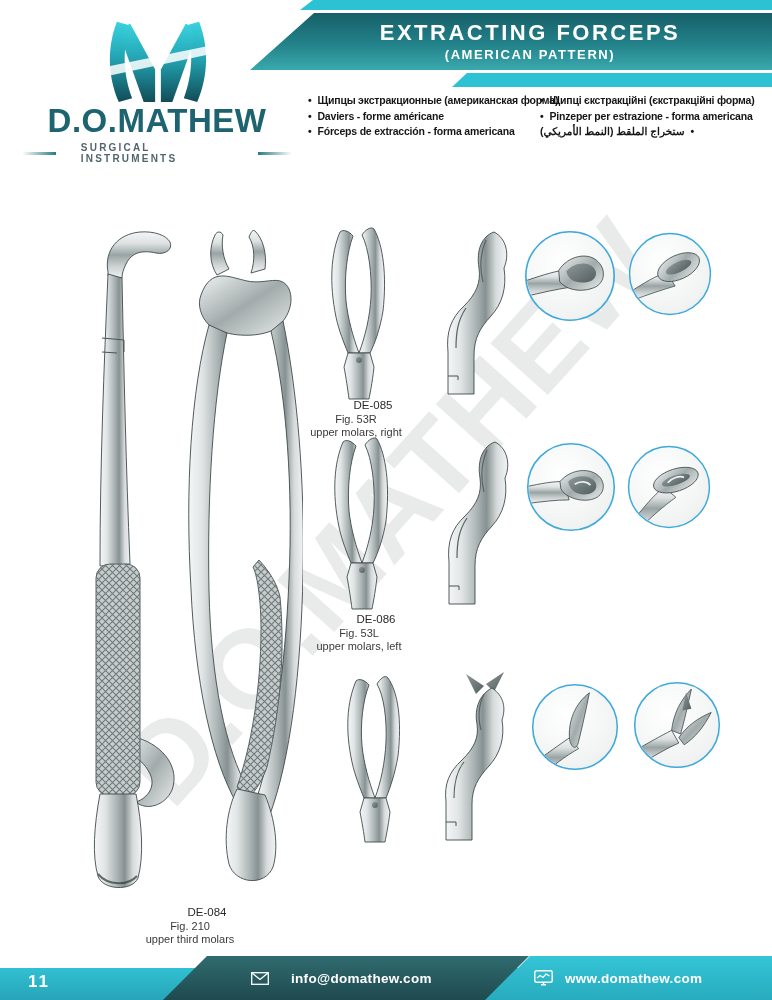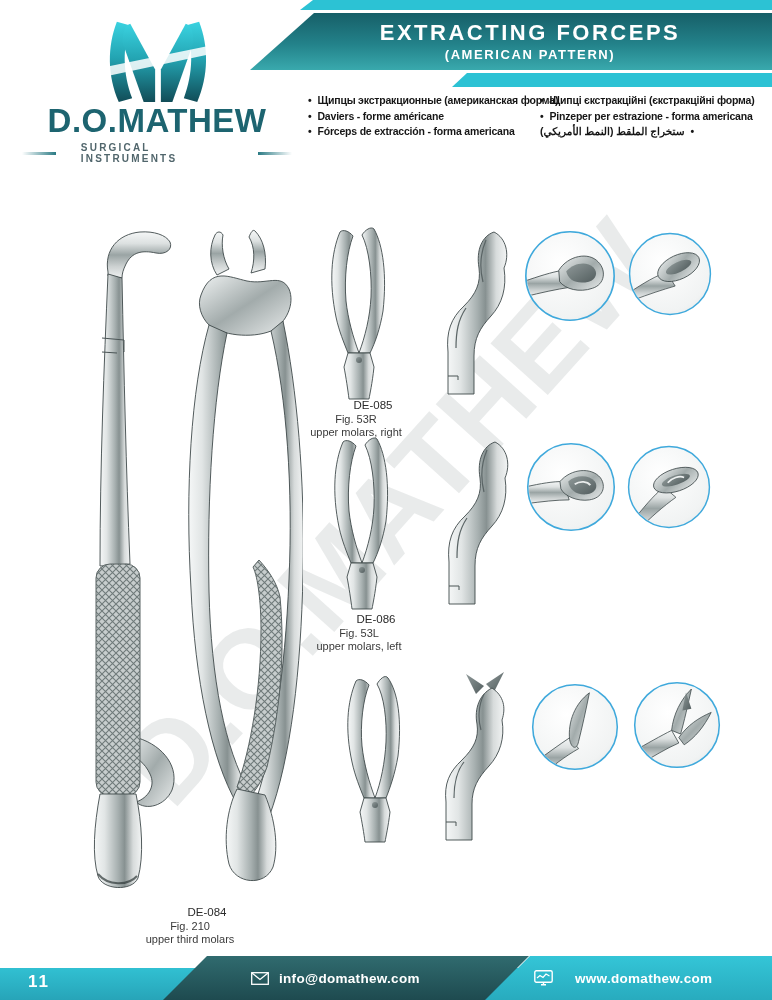--- a/index.html
+++ b/index.html
@@ -40,25 +40,25 @@
   
   .product-art{position:absolute;z-index:3;}
   .plabel{position:absolute;z-index:4;text-align:center;color:#3a3a3a;font-size:11px;line-height:13.5px;}
   .plabel .code{font-weight:400;font-size:11.5px;color:#2b2b2b;padding-left:34px;}
   
   .footer-base{position:absolute;left:0;top:968px;width:772px;height:32px;z-index:6;
     background:linear-gradient(180deg,#31c0d2,#27a4b8);}
   .footer-right{position:absolute;left:486px;top:956px;width:286px;height:44px;z-index:7;
     background:linear-gradient(180deg,#34c5d7,#28abbe);
     clip-path:polygon(44px 0,100% 0,100% 100%,0 100%);
-    display:flex;align-items:center;gap:22px;padding-left:48px;box-sizing:border-box;}
+    display:flex;align-items:center;gap:12px;padding-left:48px;box-sizing:border-box;}
   .footer-dark{position:absolute;left:163px;top:956px;width:366px;height:44px;z-index:8;
     background:linear-gradient(180deg,#306b6f,#1e4a4f);
     clip-path:polygon(44px 0,100% 0,calc(100% - 44px) 100%,0 100%);
-    display:flex;align-items:center;gap:10px;padding-left:88px;box-sizing:border-box;}
+    display:flex;align-items:center;gap:22px;padding-left:88px;box-sizing:border-box;}
   .footer-text{color:#fff;font-size:13.5px;font-weight:700;letter-spacing:0.3px;text-decoration:none;}
   .footer-page{position:absolute;left:28px;top:972px;z-index:9;color:#fff;font-size:17px;font-weight:800;letter-spacing:2px;}
 </style>
 </head>
 <body>
 
 <div class="page">
 
   <svg width="0" height="0" style="position:absolute" aria-hidden="true">
     <defs>

